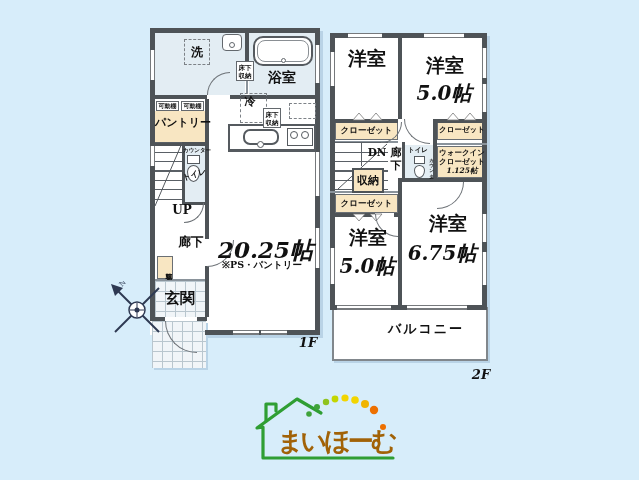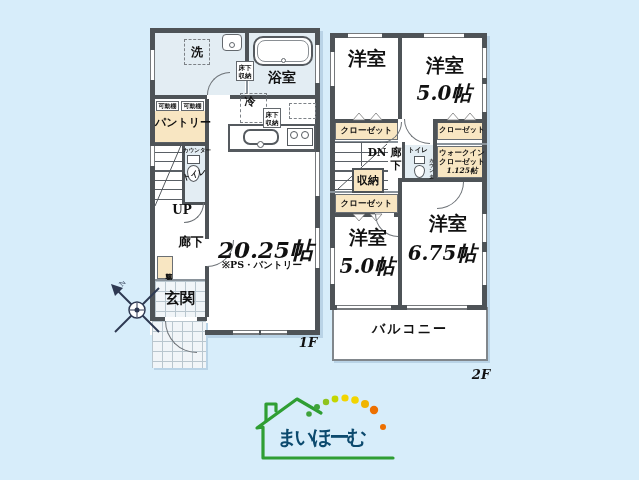--- a/index.html
+++ b/index.html
@@ -23,22 +23,22 @@
   .winH{height:5px;background:#fff;border-top:1px solid #76797c;border-bottom:1px solid #76797c;}
   .winV{width:5px;background:#fff;border-left:1px solid #76797c;border-right:1px solid #76797c;}
   .slider{background:linear-gradient(#fff 0 1.6px,#76797c 1.6px 2.6px,#fff 2.6px 5px);}
   .arc{border:0 solid #6d7277;background:transparent;}
   .arc.bl{border-left-width:1px;border-bottom-width:1px;border-bottom-left-radius:100% 100%;}
   .arc.br{border-right-width:1px;border-bottom-width:1px;border-bottom-right-radius:100% 100%;}
   .arc.tl{border-left-width:1px;border-top-width:1px;border-top-left-radius:100% 100%;}
   .box{background:#fff;border:1px solid #63686d;color:#111;font-weight:bold;text-align:center;}
   .dash{border:1px dashed #7d8287;background:transparent;}
   .vert{writing-mode:vertical-rl;text-orientation:upright;}
-  .logo-text{font-family:"DejaVu Sans","Liberation Sans",sans-serif;font-weight:bold;color:#0c4a6e;
-             font-size:20px;letter-spacing:-3px;white-space:nowrap;}
+  .logo-text{font-family:"DejaVu Sans","Liberation Sans",sans-serif;font-weight:bold;color:#a16207;
+             font-size:26px;letter-spacing:-3px;white-space:nowrap;}
   .fix{border:2px solid #555a5f;background:#fff;}
 </style>
 </head>
 <body>
 
 <div class="canvas">
 
   <div class="abs base" style="left:150px;top:28px;width:170px;height:307px;"></div>
 
   <div class="abs wet" style="left:155px;top:33px;width:90px;height:62px;"></div>
@@ -128,21 +128,21 @@
     <circle cx="29" cy="29" r="2.5" fill="#2e3952"></circle>
     <line x1="22" y1="29" x2="36" y2="29" stroke="#2e3952" stroke-width="1"></line>
     <line x1="29" y1="22" x2="29" y2="36" stroke="#2e3952" stroke-width="1"></line>
     <polygon points="3,3 15,7 7,15" fill="#2e3952"></polygon>
     <text x="14" y="6" font-size="7" fill="#2e3952" transform="rotate(-45 14 6)">N</text>
   </svg>
 
   <div class="abs base" style="left:330px;top:33px;width:157px;height:277px;"></div>
 
   <div class="abs" style="left:332px;top:307px;width:156px;height:54px;border:2px solid #81878c;background:#fff;box-shadow:2px 2px 0 0 #b9d3e6;"></div>
-  <div class="abs lbl" style="left:360px;top:322px;width:100px;font-size:13px;letter-spacing:2px;">バルコニー</div>
+  <div class="abs lbl" style="left:376px;top:322px;width:100px;font-size:13px;letter-spacing:2px;">バルコニー</div>
 
   <div class="abs beige" style="left:335px;top:121px;width:63px;height:19px;"></div>
   <div class="abs beige" style="left:437px;top:121px;width:50px;height:19px;"></div>
   <div class="abs beige" style="left:437px;top:146px;width:50px;height:32px;"></div>
   <div class="abs beige" style="left:335px;top:194px;width:63px;height:19px;"></div>
   <div class="abs wet" style="left:405px;top:145px;width:28px;height:33px;"></div>
 
   <div class="abs w" style="left:330px;top:33px;width:5px;height:277px;"></div>
   <div class="abs w" style="left:330px;top:33px;width:157px;height:5px;"></div>
   <div class="abs w" style="left:482px;top:33px;width:5px;height:277px;"></div>

